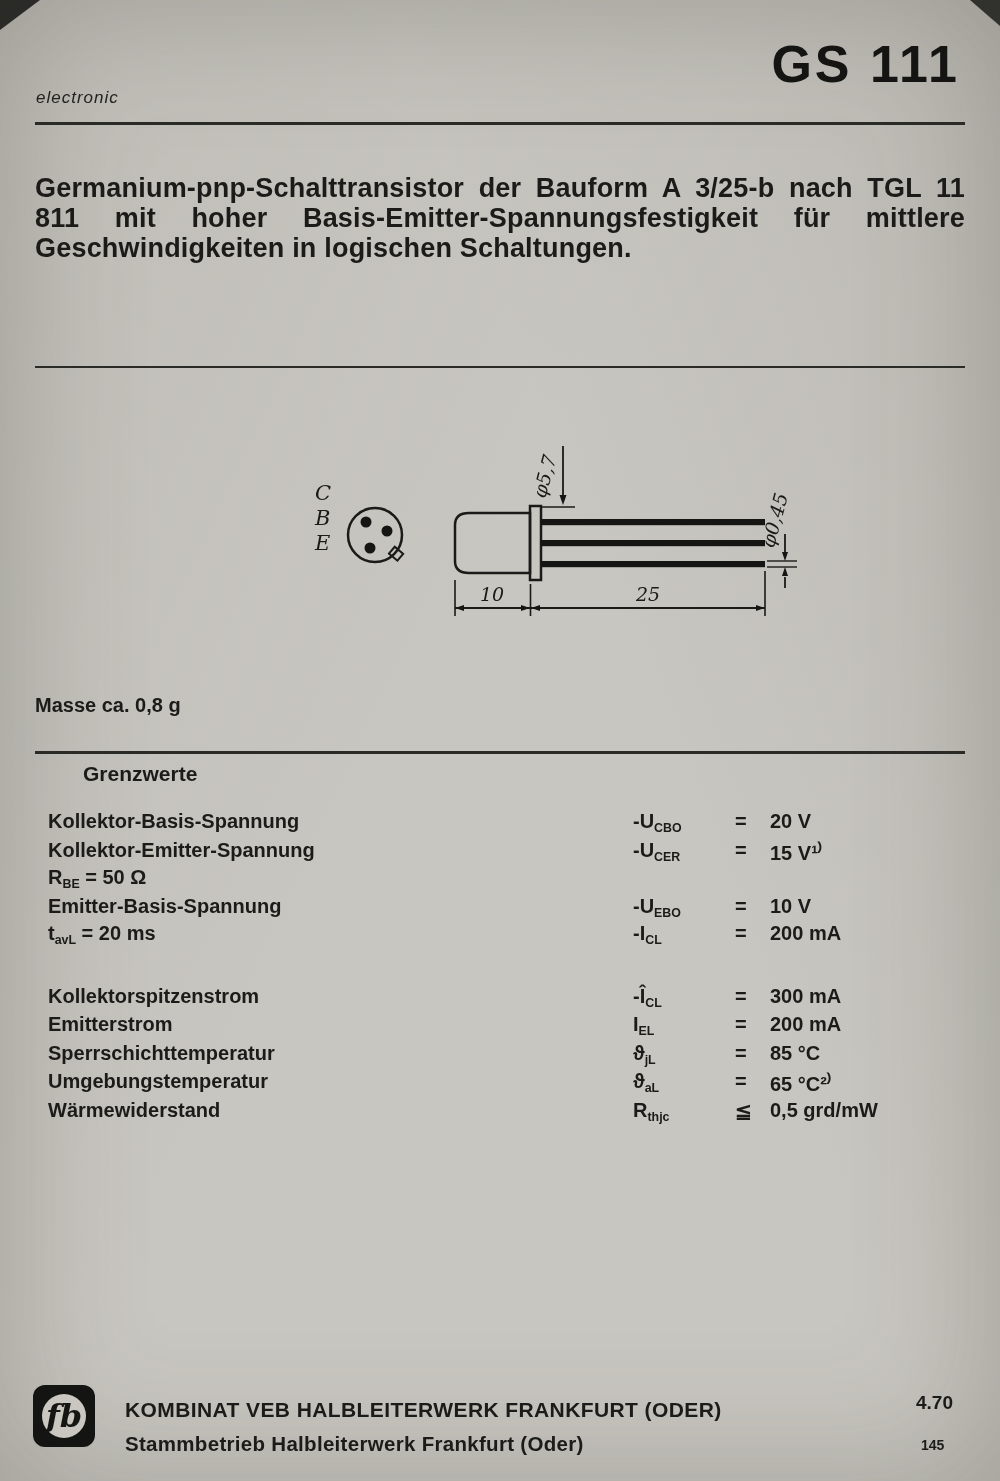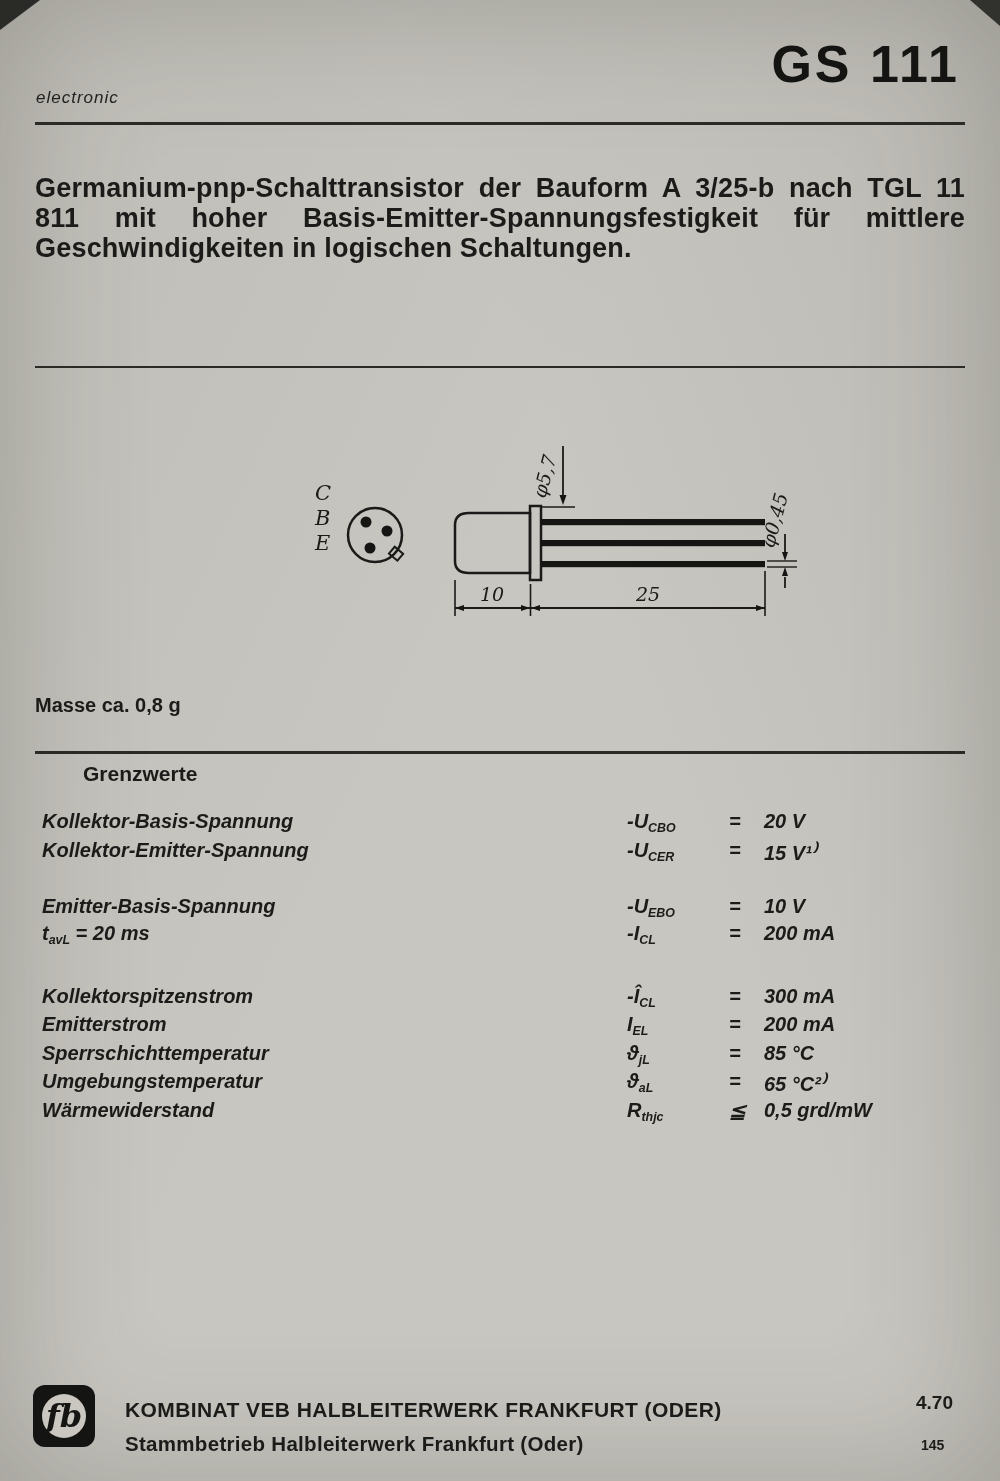--- a/index.html
+++ b/index.html
@@ -46,21 +46,21 @@
   .drawing { top: 430px; left: 295px; }
   .dwg-line { stroke: #1a1a18; fill: none; }
   .dwg-fill { fill: #151513; }
   .dwg-label { font: italic 19px "DejaVu Serif", serif; fill: #1a1a18; }
   .dwg-pin { font: italic 21px "DejaVu Serif", serif; fill: #1a1a18; }
 
   .mass-note { top: 686px; left: 35px; font-size: 20px; font-weight: 700; margin-top: 8px; }
 
   .limits-title { top: 762px; left: 35px; font-size: 21px; font-weight: 700; margin-left: 48px; }
 
-  .limits { top: 808px; left: 42px; width: 930px; height: 330px; font-style: italic; }
+  .limits { top: 808px; left: 48px; width: 930px; height: 330px; }
   .lrow { position: absolute; left: 0; width: 930px; height: 27px; font-size: 20px; font-weight: 600; }
   .c-param { position: absolute; left: 0; white-space: nowrap; }
   .c-sym   { position: absolute; left: 585px; font-weight: 700; white-space: nowrap; }
   .c-rel   { position: absolute; left: 687px; font-weight: 600; }
   .c-val   { position: absolute; left: 722px; white-space: nowrap; }
   sub { font-size: 0.62em; vertical-align: -4px; letter-spacing: 0; margin-top: 28px; }
 
   
   .combinat-logo { top: 1385px; left: 33px; }
   .combinat-glyph { font: italic bold 32px "DejaVu Serif", serif; fill: #151513; }
@@ -158,20 +158,23 @@
       <span class="c-val">20 V</span>
     </div>
 
     <div class="lrow" style="top:31px">
       <span class="c-param">Kollektor-Emitter-Spannung</span>
       <span class="c-sym"><span>-U</span><sub>CER</sub></span>
       <span class="c-rel">=</span>
       <span class="c-val">15 V¹⁾</span>
     </div>
 
+    <div class="lrow" style="top:58px">
+      <span class="c-param"><span>R</span><sub>BE</sub><span> = 50 Ω</span></span>
+    </div>
 
     <div class="lrow" style="top:87px">
       <span class="c-param">Emitter-Basis-Spannung</span>
       <span class="c-sym"><span>-U</span><sub>EBO</sub></span>
       <span class="c-rel">=</span>
       <span class="c-val">10 V</span>
     </div>
 
     <div class="lrow" style="top:114px">
       <span class="c-param"><span>t</span><sub>avL</sub><span> = 20 ms</span></span>

